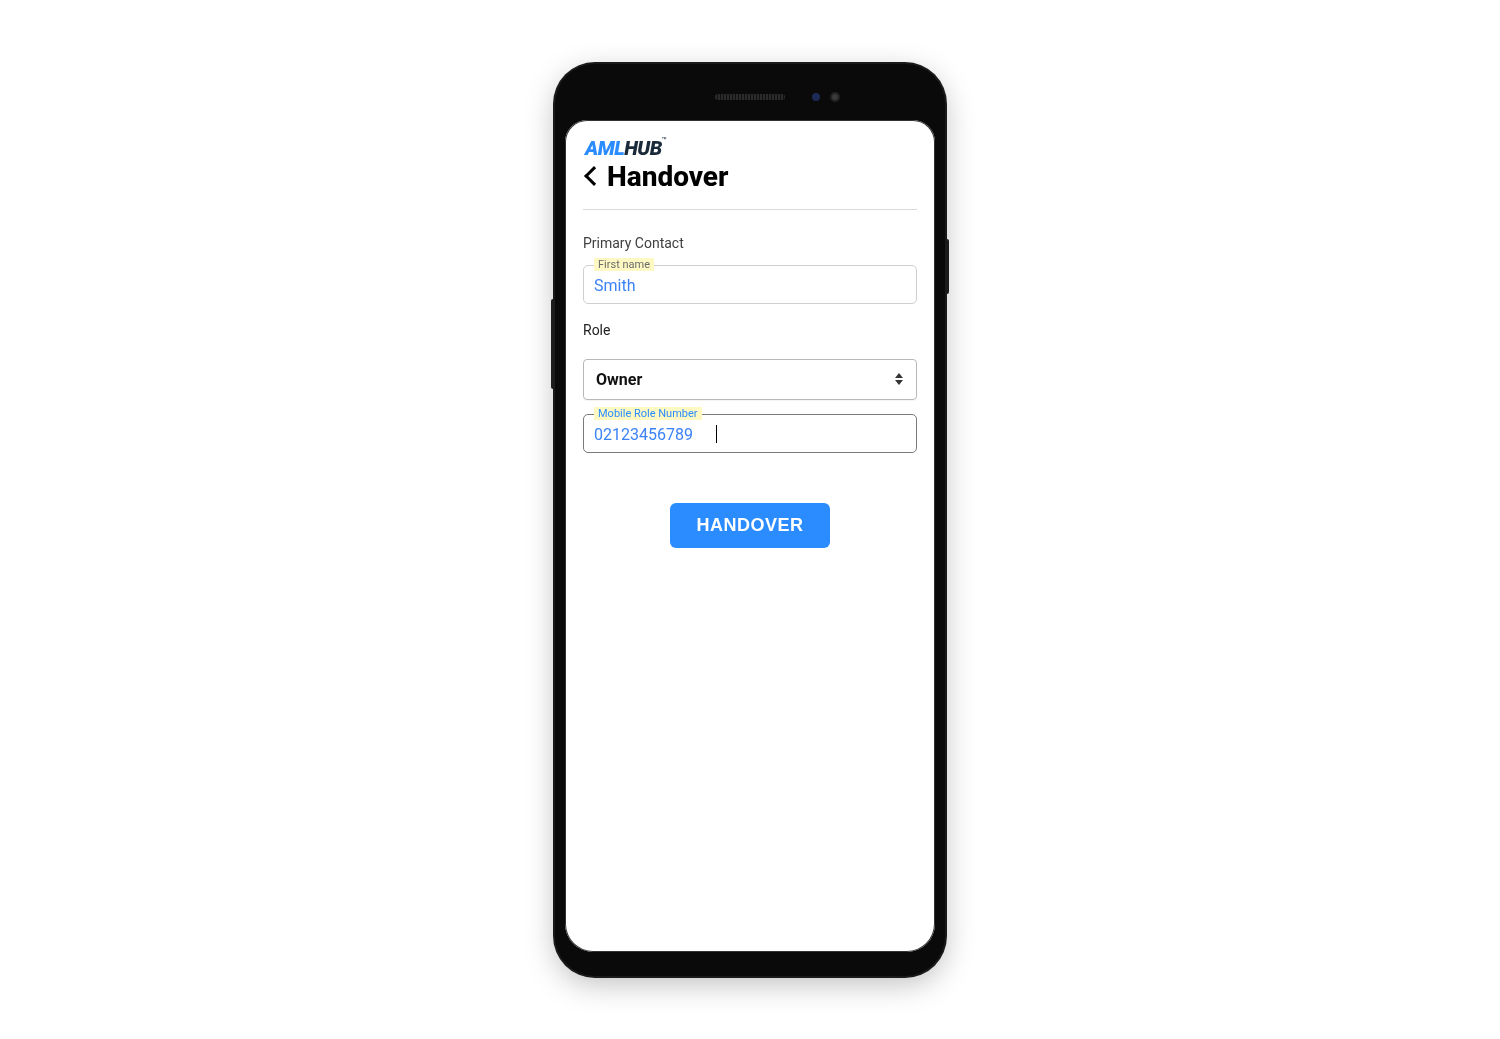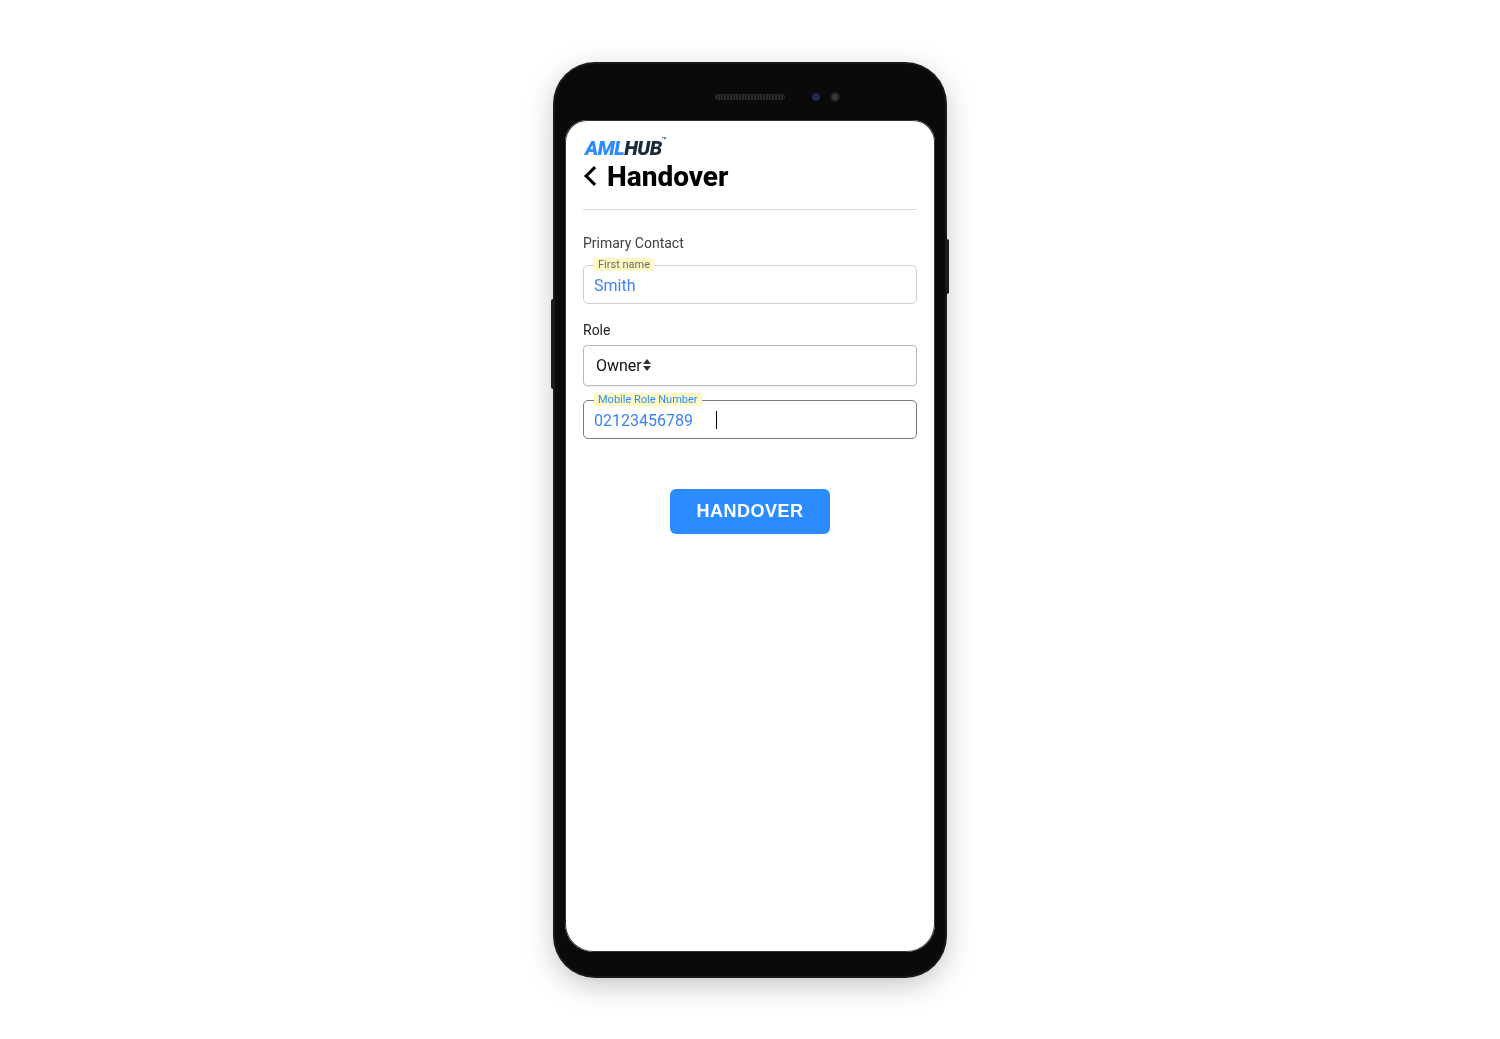--- a/index.html
+++ b/index.html
@@ -118,26 +118,27 @@
   .caret {
     display: inline-block;
     width: 1px; height: 18px; background: #000;
     vertical-align: middle;
     margin-left: 1px;
   }
   .plain-label {
     font-size: 14px; color: #222; margin-top: 18px;
   }
   .select {
-    margin-top: 7px;
+    margin-top: 21px;
     border: 1px solid #b8b8b8;
     border-radius: 4px;
     padding: 10px 12px;
-    display: flex; align-items: center; 
+    display: flex; align-items: center; justify-content: space-between;
     box-shadow: 0 1px 1px rgba(0,0,0,.05);
+    font-weight: bold;
   }
   .select-value { font-size: 16px; color:#111; }
   .chevrons {
     width: 10px; display:flex; flex-direction:column; gap:2px; align-items:center;
   }
   .chev-up { width:0;height:0;border-left:4px solid transparent;border-right:4px solid transparent;border-bottom:5px solid #333; }
   .chev-down { width:0;height:0;border-left:4px solid transparent;border-right:4px solid transparent;border-top:5px solid #333; }
   .cta-wrap { text-align:center; margin-top: 50px; }
   .cta {
     display:inline-block;

